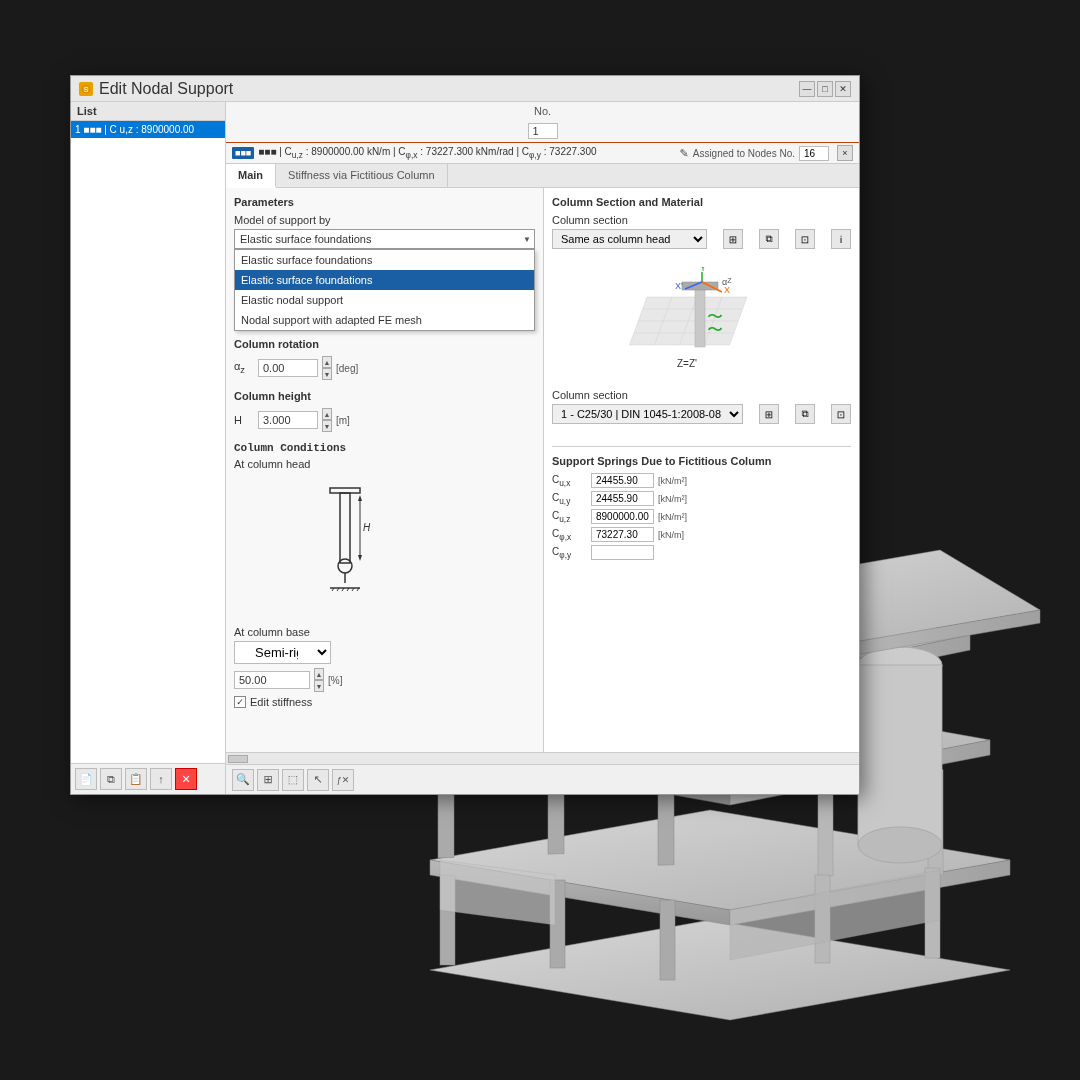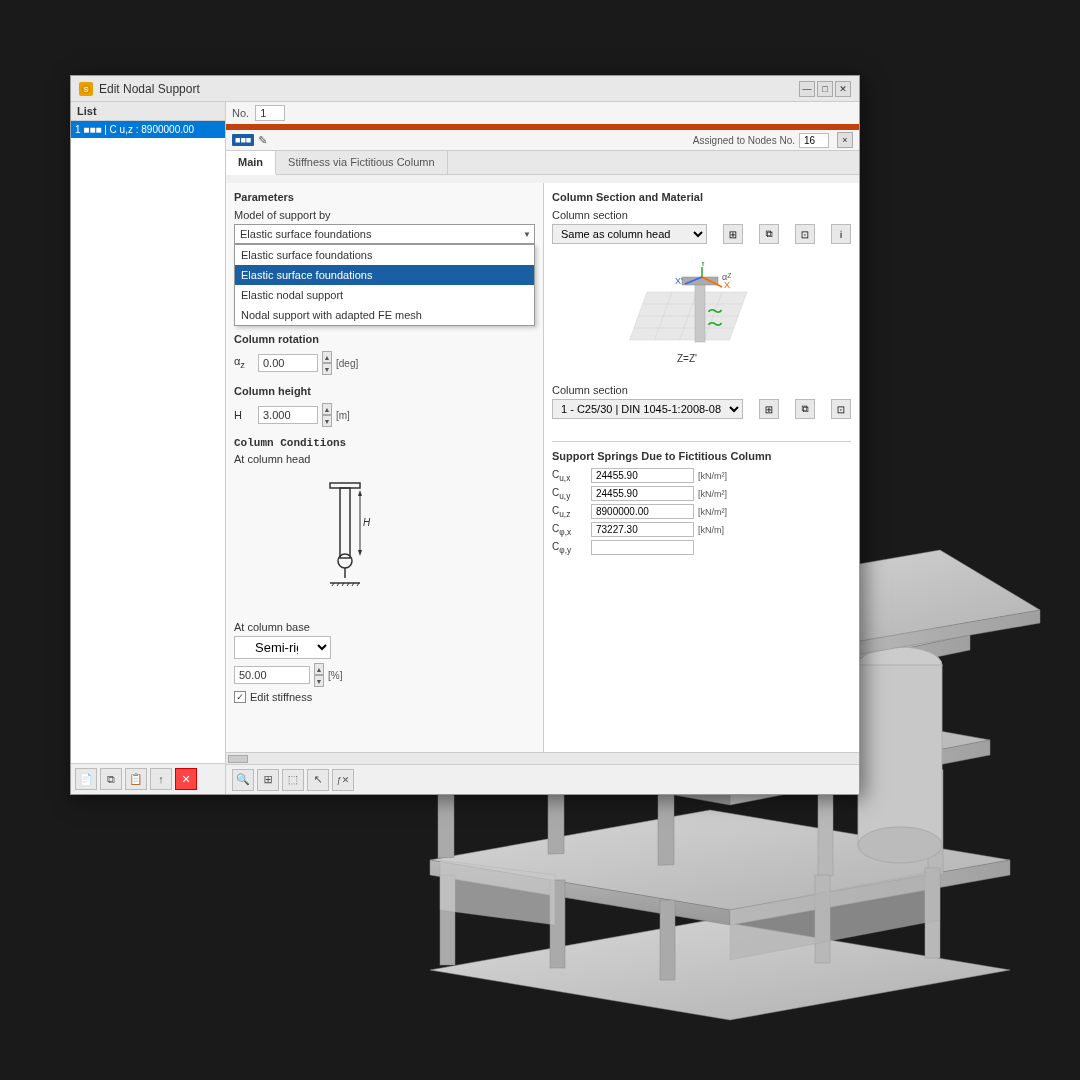--- a/index.html
+++ b/index.html
@@ -42,21 +42,21 @@
       background: #e8a000;
       border-radius: 2px;
       display: flex;
       align-items: center;
       justify-content: center;
       font-size: 9px;
       color: white;
     }
 
     .title-text {
-      font-size: 12px;
+      font-size: 16px;
       color: #333;
       flex: 1;
     }
 
     .title-buttons {
       display: flex;
       gap: 2px;
     }
 
     .title-btn {
@@ -138,23 +138,24 @@
       flex: 1;
       display: flex;
       flex-direction: column;
       overflow: hidden;
     }
 
     .top-bar {
       display: flex;
       align-items: center;
       background: #f5f5f5;
-      border-bottom: 6px solid #c2410c;
+      border-bottom: 1px solid #c2410c;
       padding: 3px 6px;
       gap: 6px;
+      flex-direction: column;
     }
 
     .no-label { font-size: 11px; color: #555; }
     .no-value { font-size: 11px; color: #333; background: white; border: 1px solid #bbb; padding: 1px 4px; width: 30px; }
 
     .name-bar {
       display: flex;
       align-items: center;
       background: #f5f5f5;
       border-bottom: 1px solid #ccc;
@@ -215,21 +216,20 @@
       font-weight: 600;
       border-bottom: 2px solid white;
       margin-bottom: -1px;
     }
 
     
     .main-content {
       flex: 1;
       display: flex;
       overflow: hidden;
-      margin-top: 8px;
     }
 
     .left-params {
       width: 440px;
       padding: 8px;
       border-right: 1px solid #ccc;
       overflow-y: auto;
       background: #f8f8f8;
     }
 
@@ -447,21 +447,21 @@
       gap: 4px;
     }
 
     .spring-label {
       width: 35px;
       font-size: 10px;
       color: #333;
     }
 
     .spring-value {
-      width: 103px;
+      width: 63px;
       padding: 1px 4px;
       font-size: 10px;
       border: 1px solid #bbb;
       background: white;
     }
 
     .spring-unit {
       font-size: 9px;
       color: #555;
     }
@@ -634,20 +634,21 @@
     </div>
 
     <div class="content-panel">
 
       <div class="top-bar">
         <span class="no-label">No.</span>
         <input class="no-value" value="1" readonly="" style="">
       </div>
       <div class="name-bar">
         <span class="name-badge">■■■</span>
+        <span class="name-value" style="font-size:10px; color:#333;">■■■ | C<sub>u,z</sub> : 8900000.00 kN/m | C<sub>φ,x</sub> : 73227.300 kNm/rad | C<sub>φ,y</sub> : 73227.300</span>
         <span style="font-size:11px; cursor:pointer; color:#555;">✎</span>
         <div class="assigned-section">
           <span>Assigned to Nodes No.</span>
           <input class="assigned-value" value="16" readonly="" style="">
         </div>
         <div class="title-btn" style="margin-left:4px;">×</div>
       </div>
 
       <div class="tabs">
         <div class="tab tab-active">Main</div>

